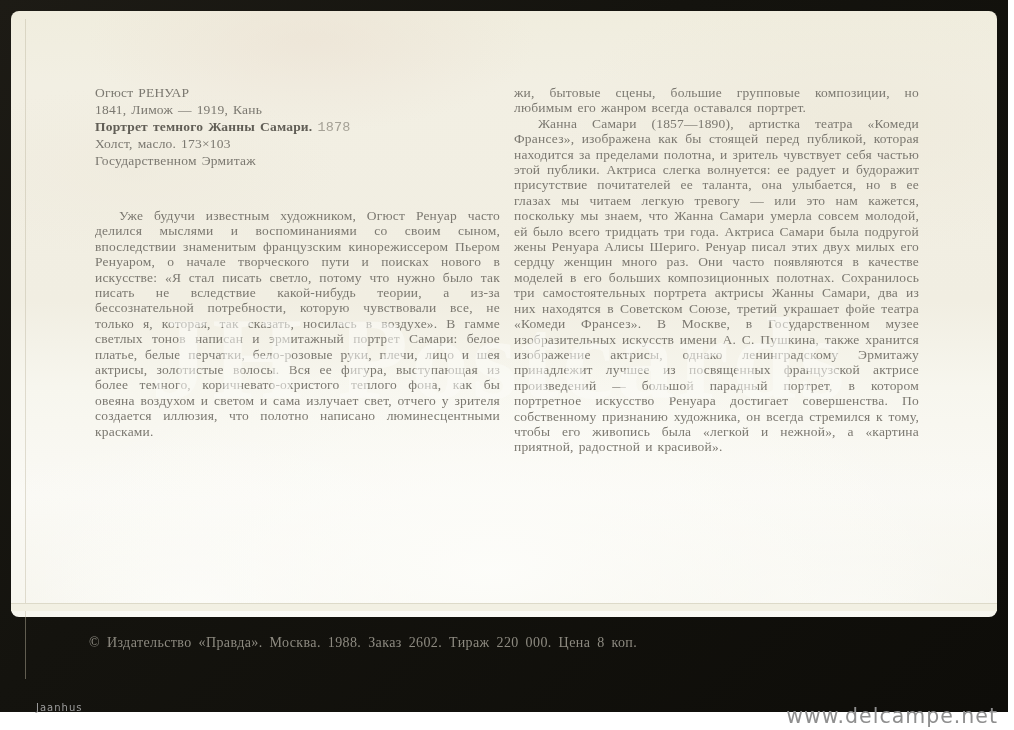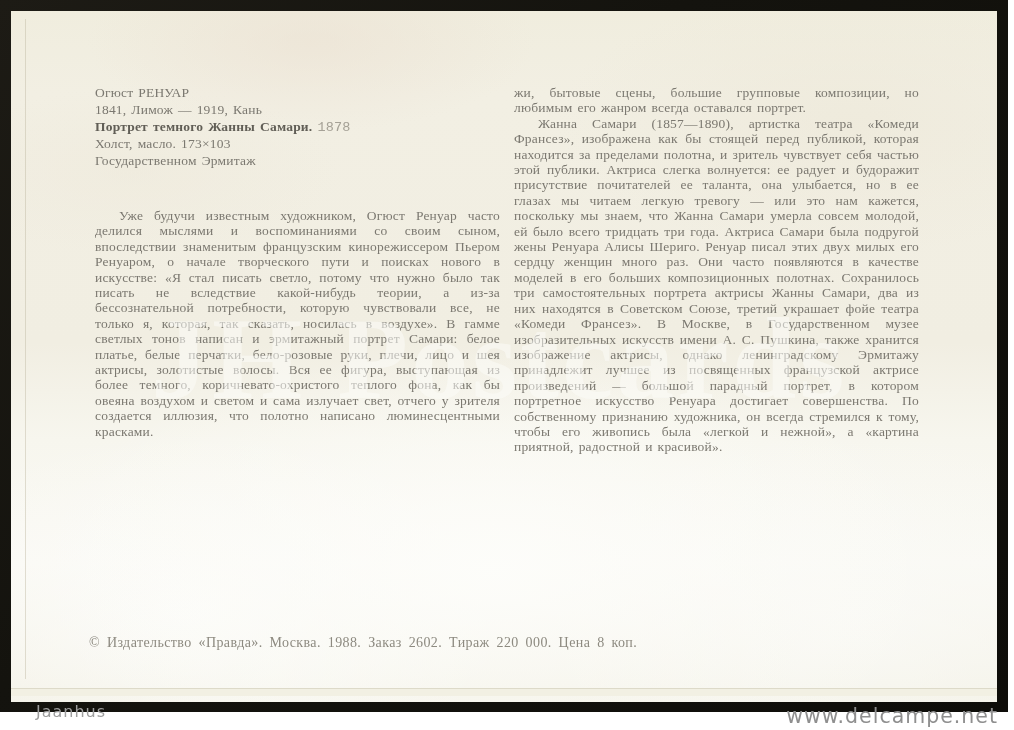--- a/index.html
+++ b/index.html
@@ -14,30 +14,31 @@
   .scan-frame {
     position: absolute;
     left: 0; top: 0;
     width: 1008px; height: 712px;
     background: linear-gradient(135deg, #1d1b15 0%, #14130e 40%, #0e0d09 100%);
   }
   
   .card {
     position: absolute;
     left: 11px; top: 11px;
-    width: 986px; height: 691px;
+    width: 986px; height: 606px;
     background-color: #f2efe3;
     background-image:
       radial-gradient(ellipse 320px 130px at 300px 30px, rgba(235,224,210,0.55), transparent 70%),
       radial-gradient(ellipse 420px 190px at 840px 110px, rgba(236,231,215,0.55), transparent 70%),
       radial-gradient(ellipse 300px 120px at 120px 160px, rgba(238,233,219,0.5), transparent 70%),
       radial-gradient(ellipse 620px 300px at 480px 560px, rgba(253,253,250,0.95), transparent 75%),
       radial-gradient(ellipse 420px 240px at 180px 600px, rgba(252,252,249,0.9), transparent 75%),
       radial-gradient(ellipse 420px 240px at 840px 600px, rgba(250,250,246,0.85), transparent 75%),
       linear-gradient(180deg, #f0edde 0%, #f2efe3 12%, #f1eee2 48%, #f7f6ee 62%, #faf9f4 80%, #f3f1e6 100%);
+    border-radius: 8px;
   }
   
   .crease {
     position: absolute;
     left: 14px; top: 8px;
     width: 1px; height: 660px;
     background: rgba(190,184,162,0.45);
   }
   
   .card-bottom-edge {
@@ -85,21 +86,21 @@
     letter-spacing: 3px;
     color: rgba(252,251,247,0.55);
     white-space: nowrap;
     pointer-events: none;
   }
   
   .wm-left {
     position: absolute;
     left: 36px; top: 702px;
     font-family: "DejaVu Sans", sans-serif;
-    font-size: 16px;
+    font-size: 10px;
     color: #9d9d9d;
     letter-spacing: 1px;
   }
   .wm-right {
     position: absolute;
     right: 16px; top: 704px;
     font-family: "DejaVu Sans", sans-serif;
     font-size: 20.5px;
     color: #8f8f8f;
     letter-spacing: 1px;

